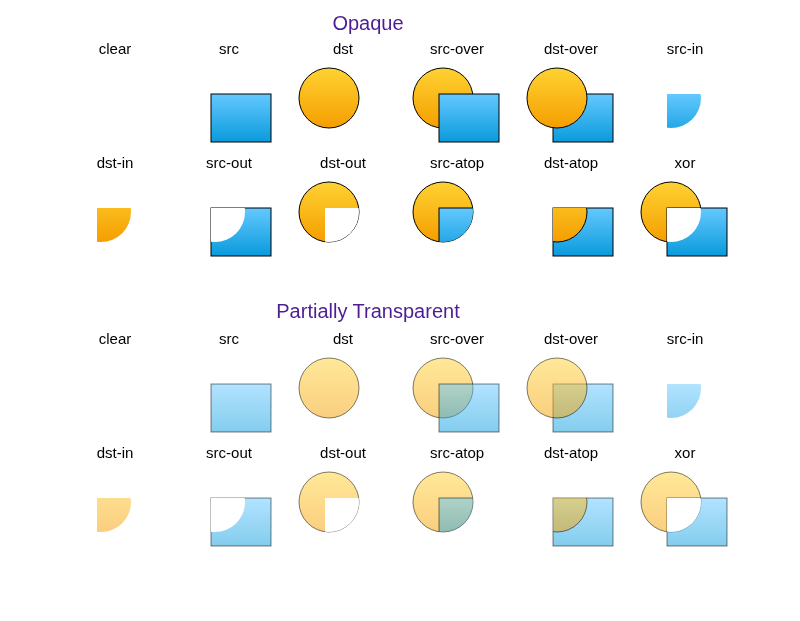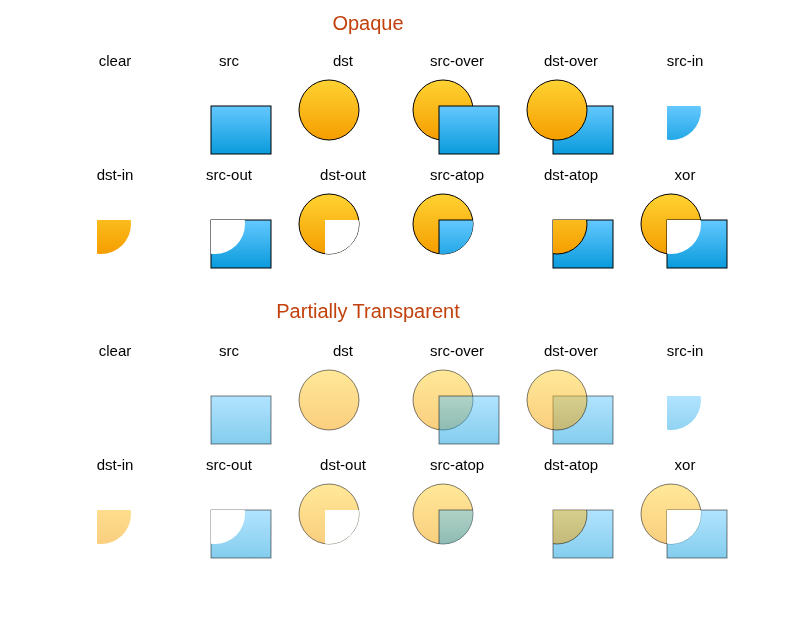--- a/index.html
+++ b/index.html
@@ -14,30 +14,29 @@
   .page {
     position: relative;
     width: 800px;
     height: 621px;
   }
   .section-title {
     position: absolute;
     width: 736px;
     text-align: center;
     font-size: 20px;
-    color: #c2410c;
+    color: #4c1d95;
   }
   .grid {
     position: absolute;
     left: 58px;
     width: 684px;
     display: grid;
     grid-template-columns: repeat(6, 1fr);
     column-gap: 0;
-    margin-top: 12px;
   }
   .cell {
     position: relative;
     width: 114px;
     height: 114px;
   }
   .cell-label {
     position: absolute;
     top: 0;
     left: 0;

